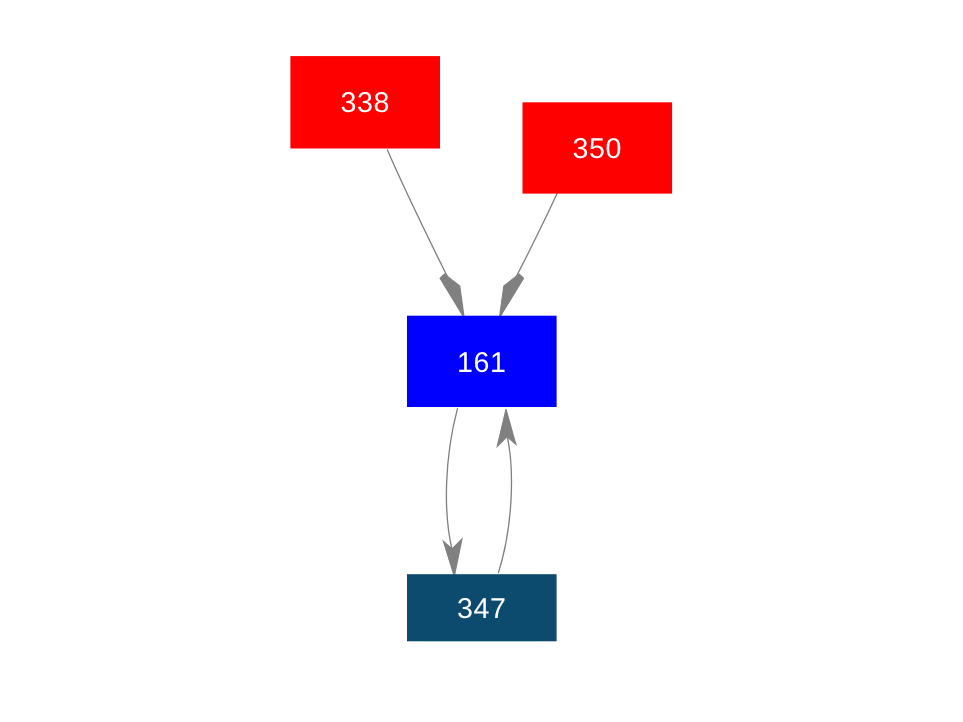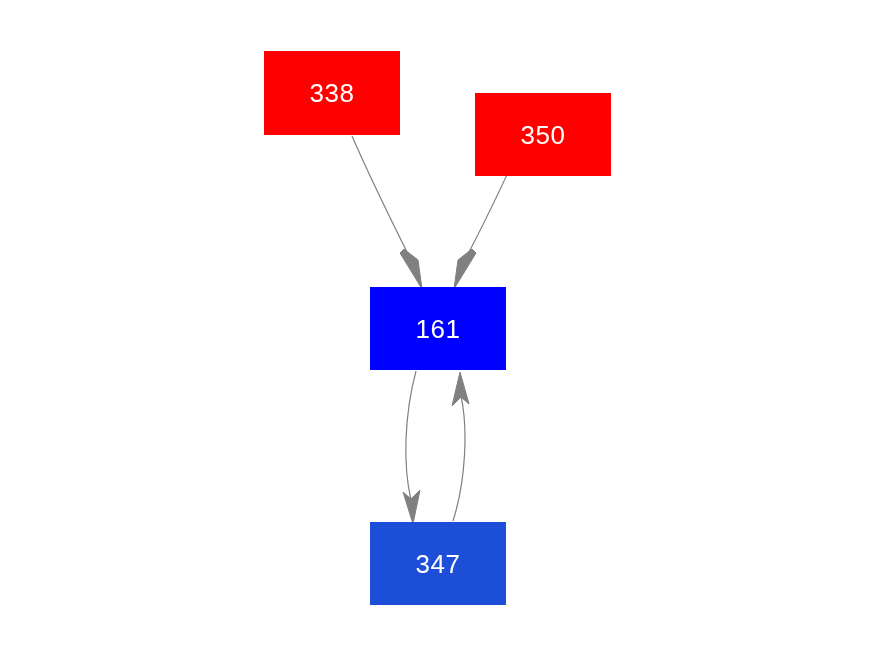--- a/index.html
+++ b/index.html
@@ -77,17 +77,17 @@
   </div>
 
   <div class="node" style="left:475px; top:52px; width:136px; height:83px; background:#ff0000;margin-top:41px;">
     <span class="node-label">350</span>
   </div>
 
   <div class="node" style="left:370px; top:287px; width:136px; height:83px; background:#0000ff;">
     <span class="node-label">161</span>
   </div>
 
-  <div class="node" style="left:370px; top:522px; width:136px; height:83px; background:#1d4ed8;">
+  <div class="node" style="left:370px; top:522px; width:136px; height:61px; background:#0c4a6e;">
     <span class="node-label">347</span>
   </div>
 
 </div>
 
 </body></html>

